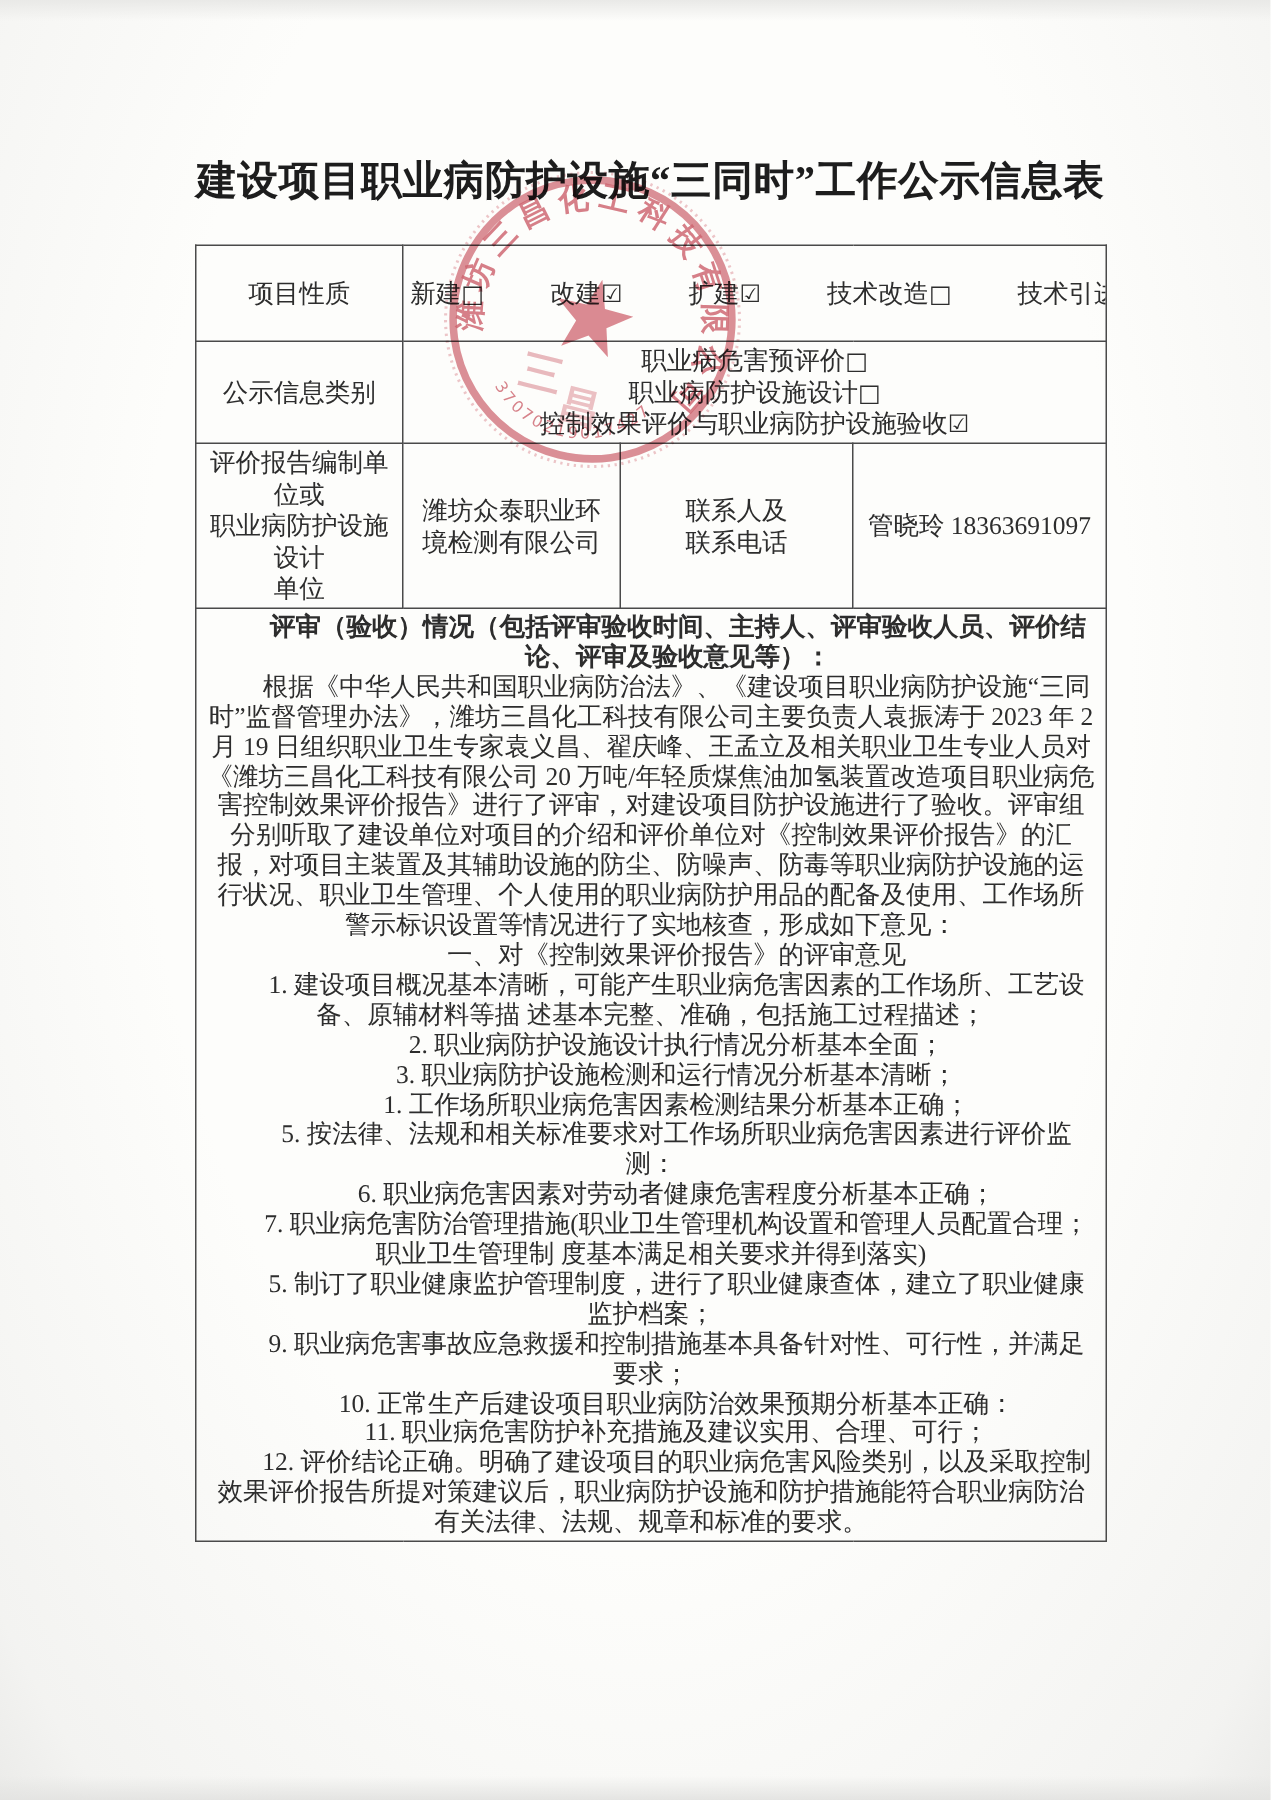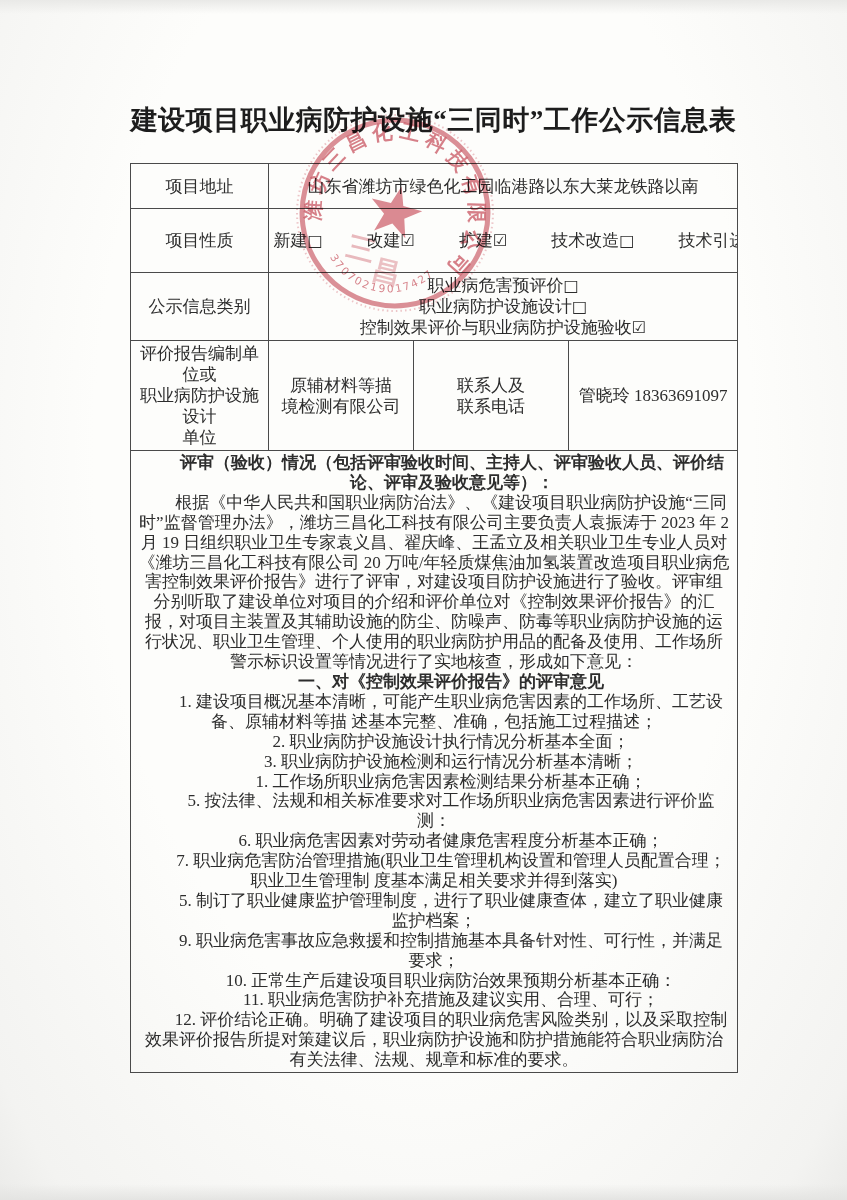--- a/index.html
+++ b/index.html
@@ -35,21 +35,21 @@
   td.left-cell{text-align:left;padding-left:28px;margin-left:32px;}
   .mark{font-family:"DejaVu Sans",sans-serif;font-size:16px;}
   .nature-opts{display:flex;justify-content:center;gap:15px;flex-wrap:nowrap;}
   .nature-opts .opt{white-space:nowrap;margin-left:29px;}
 
   td.review-cell{
     text-align:left;vertical-align:top;padding:6px 10px 6px 8px;
   }
   .review p{margin:0;font-size:17px;line-height:19.9px;text-indent:2em;}
   .review p.heading{text-indent:0;font-weight:bold;margin-left:36px;}
-  .review p.section-title{font-weight:bold;}
+  .review p.section-title{font-weight:normal;}
 
   
   .stamp{
     position:absolute;left:294px;top:112px;width:202px;height:202px;
     mix-blend-mode:multiply;opacity:.88;pointer-events:none;
   }
   .stamp svg{width:100%;height:100%;}
 </style>
 </head>
 <body>
@@ -60,24 +60,20 @@
 <h1 class="doc-title">建设项目职业病防护设施“三同时”工作公示信息表</h1>
 
 <table class="form">
   <colgroup>
     <col style="width:138px">
       <col style="width:145px">
       <col style="width:155px">
       <col style="width:169px">
   </colgroup>
   <tbody>
-  <tr style="height:45px">
-    <td>项目地址</td>
-    <td colspan="3">山东省潍坊市绿色化工园临港路以东大莱龙铁路以南</td>
-  </tr>
   <tr style="height:64px">
     <td>项目性质</td>
     <td colspan="3">
       <span class="nature-opts">
         <span class="opt"><span>新建</span><span class="mark">□</span></span>
         <span class="opt"><span>改建</span><span class="mark">☑</span></span>
         <span class="opt"><span>扩建</span><span class="mark">☑</span></span>
         <span class="opt"><span>技术改造</span><span class="mark">□</span></span>
         <span class="opt"><span>技术引进</span><span class="mark">□</span></span>
       </span>
@@ -88,21 +84,21 @@
     <td colspan="3" class="left-cell">
       <div><span>职业病危害预评价</span><span class="mark">□</span></div>
       <div><span>职业病防护设施设计</span><span class="mark">□</span></div>
       <div><span>控制效果评价与职业病防护设施验收</span><span class="mark">☑</span></div>
     </td>
   </tr>
   <tr style="height:84px">
     <td class="prelines">评价报告编制单位或
 职业病防护设施设计
 单位</td>
-    <td class="prelines">原辅材料等描
+    <td class="prelines">潍坊众泰职业环
 境检测有限公司</td>
     <td class="prelines">联系人及
 联系电话</td>
     <td>管晓玲 18363691097</td>
   </tr>
   <tr style="height:609px">
     <td colspan="4" class="review-cell">
       <div class="review">
         <p class="heading">评审（验收）情况（包括评审验收时间、主持人、评审验收人员、评价结论、评审及验收意见等）：</p>
         <p>根据《中华人民共和国职业病防治法》、《建设项目职业病防护设施“三同时”监督管理办法》，潍坊三昌化工科技有限公司主要负责人袁振涛于 2023 年 2 月 19 日组织职业卫生专家袁义昌、翟庆峰、王孟立及相关职业卫生专业人员对《潍坊三昌化工科技有限公司 20 万吨/年轻质煤焦油加氢装置改造项目职业病危害控制效果评价报告》进行了评审，对建设项目防护设施进行了验收。评审组分别听取了建设单位对项目的介绍和评价单位对《控制效果评价报告》的汇报，对项目主装置及其辅助设施的防尘、防噪声、防毒等职业病防护设施的运行状况、职业卫生管理、个人使用的职业病防护用品的配备及使用、工作场所警示标识设置等情况进行了实地核查，形成如下意见：</p>

